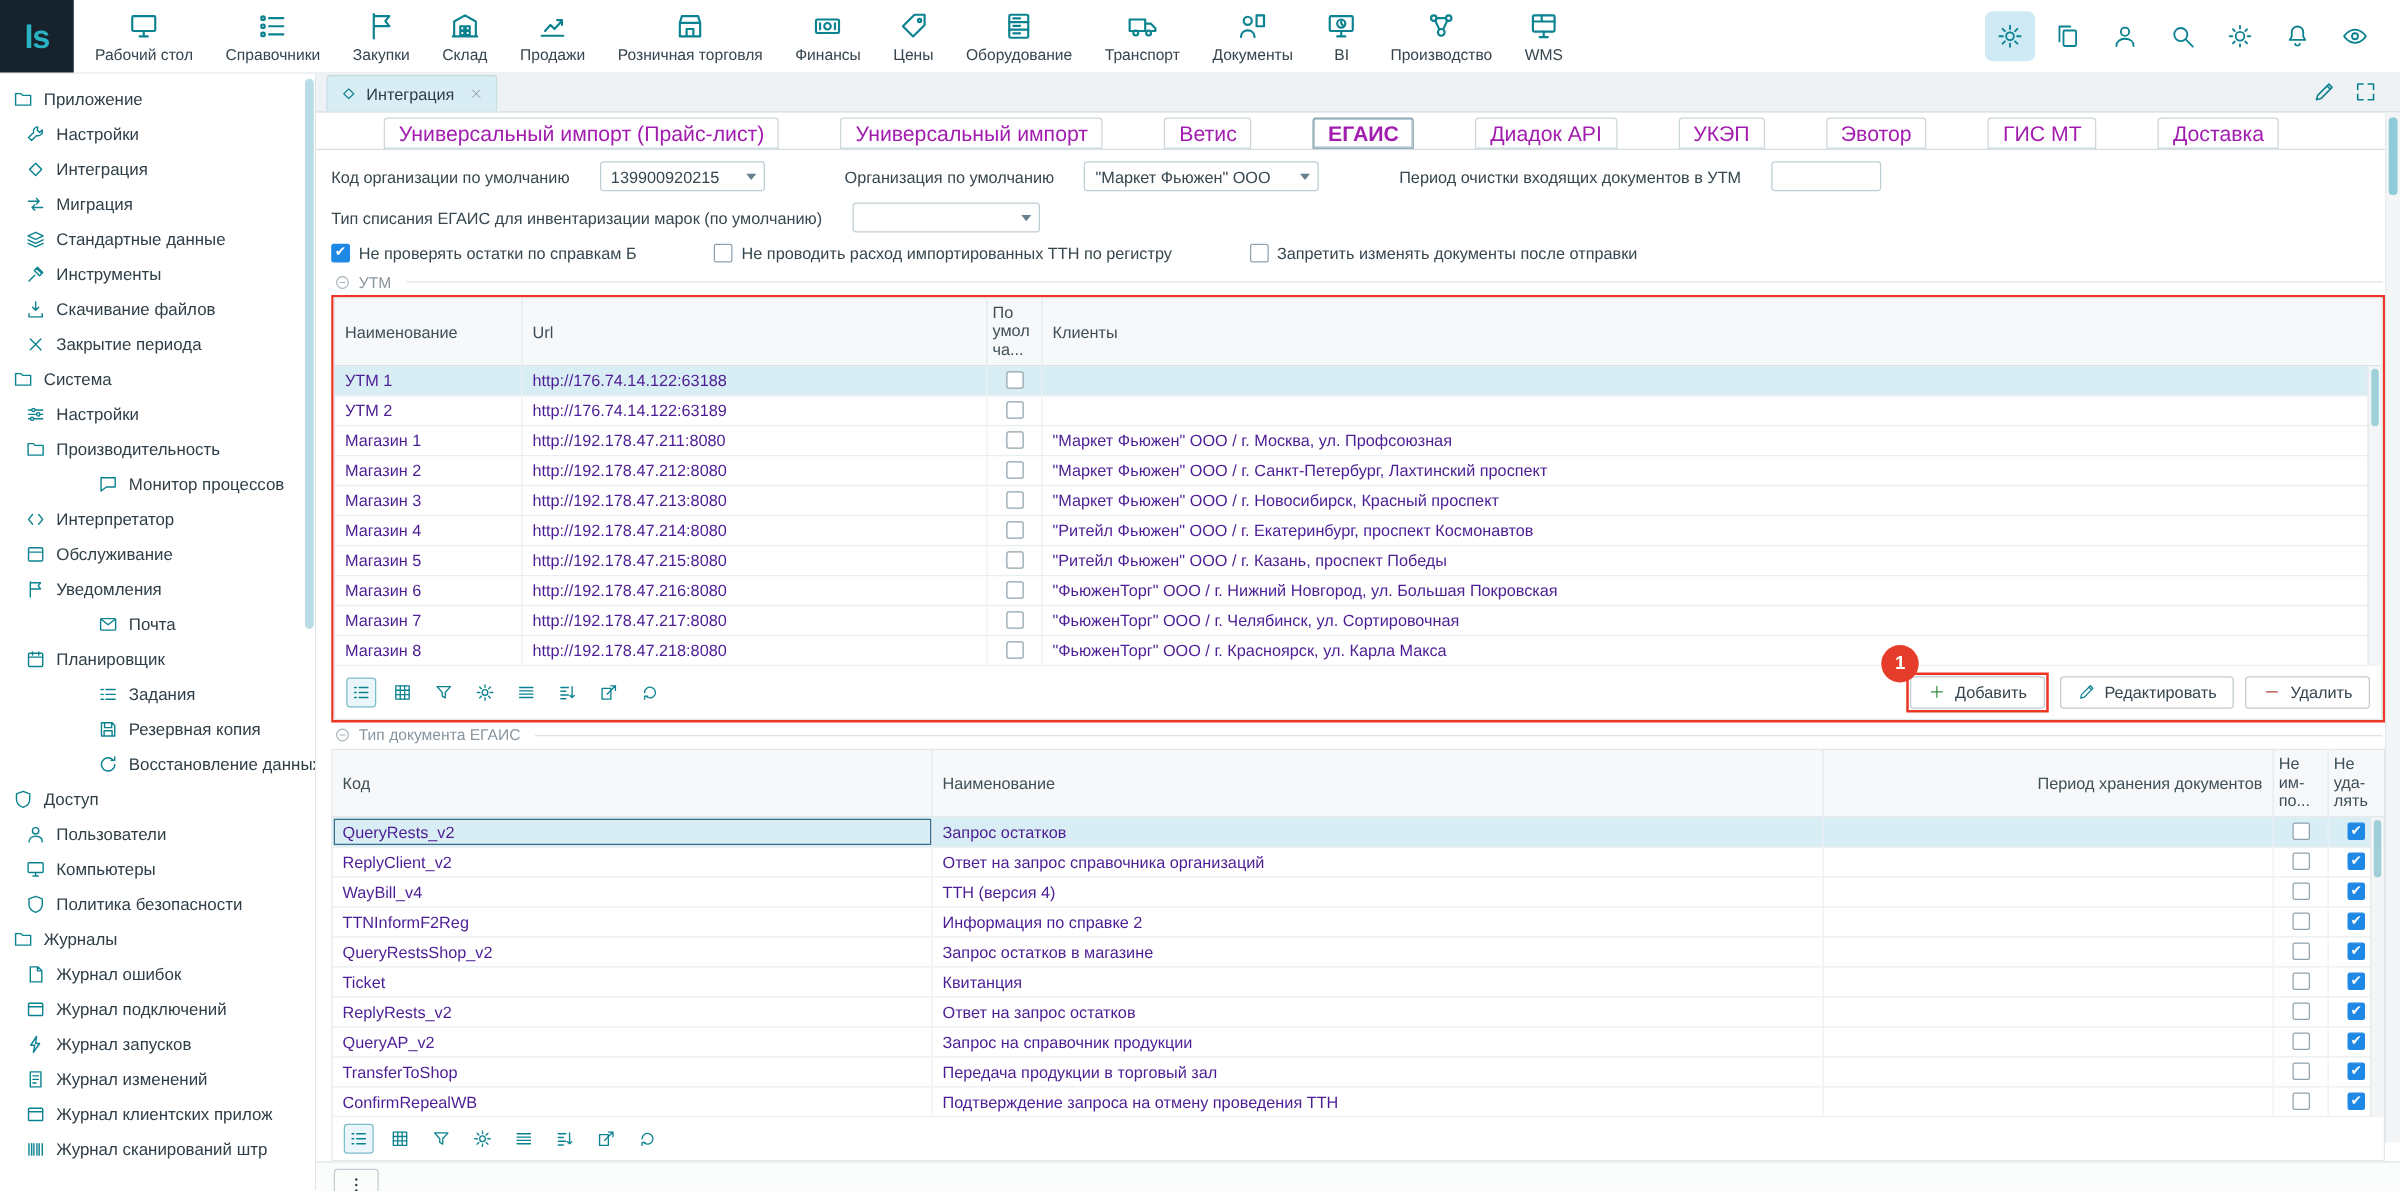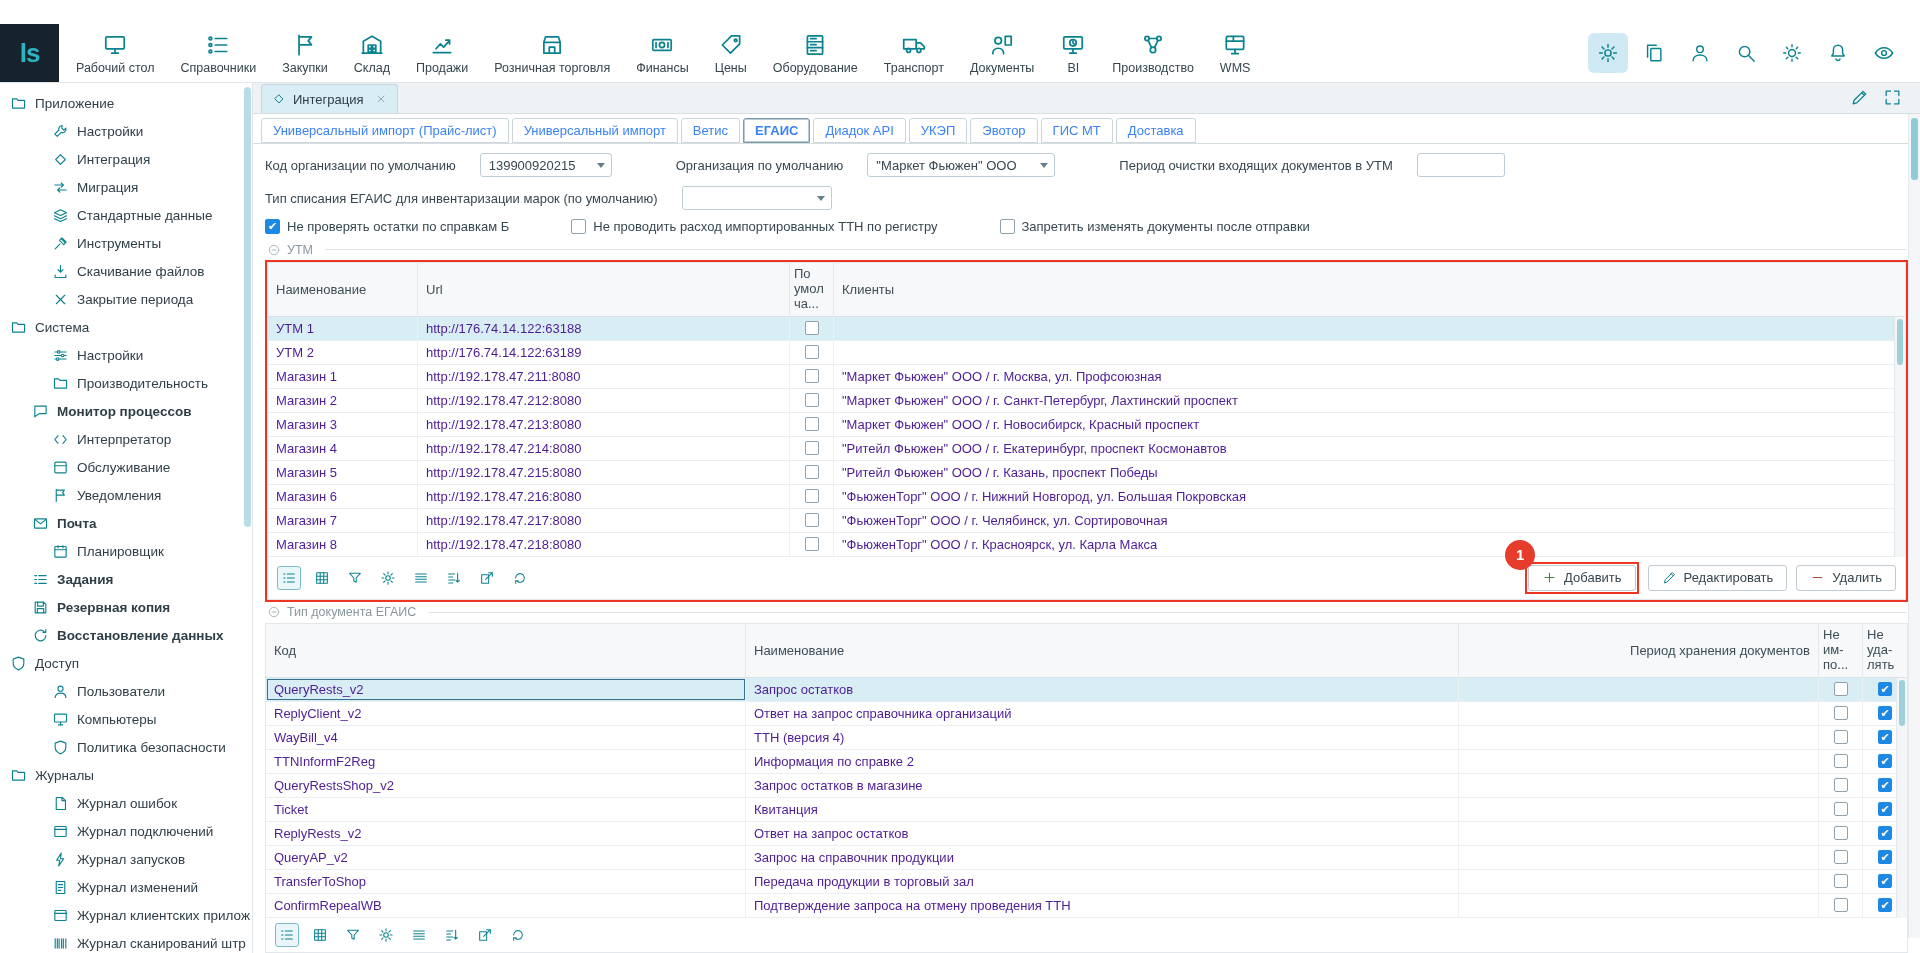--- a/index.html
+++ b/index.html
@@ -5,57 +5,57 @@
   * { box-sizing: border-box; margin: 0; padding: 0; }
   body {
     width: 1920px; height: 953px; overflow: hidden;
     font-family: "Liberation Sans", sans-serif;
     background: #fff; color: #37474f; font-size: 13px;
   }
   svg { display:block; width:100%; height:100%; fill:none; stroke:currentColor;
         stroke-width:1.6; stroke-linecap:round; stroke-linejoin:round; }
 
   
-  .topbar { height:59px; display:flex; align-items:stretch; border-bottom:1px solid #dfe5e8; background:#fff;margin-top:24px; }
+  .topbar { height:59px; display:flex; align-items:stretch; border-bottom:1px solid #dfe5e8; background:#fff; }
   .logo { width:59px; flex:none; background:#17232c; color:#2ab4c3; display:flex; align-items:center; justify-content:center;
           font-size:26px; font-weight:bold; letter-spacing:-1px; }
   .tb-items { display:flex; flex:1; padding:0 4px; align-items:stretch; overflow:hidden; }
   .tb-item { display:flex; flex-direction:column; align-items:center; justify-content:center; gap:3px; padding:4px 13px; cursor:pointer; }
   .tb-item .ticon { width:26px; height:26px; color:#0b8290; }
   .tb-item .tlabel { font-size:12.5px; color:#36454d; white-space:nowrap; }
   .tb-right { display:flex; align-items:center; gap:6px; padding-right:16px; flex:none; }
   .ricon { width:40px; height:40px; padding:9px; color:#0b8290; border-radius:6px; cursor:pointer; }
   .ricon.active { background:#cfe9f5; }
 
   
   .body { display:flex; height:893px; }
   .sidebar { width:253px; flex:none; border-right:1px solid #dfe5e8; padding-top:6px; position:relative; overflow:hidden; background:#fff; }
   .side-item { height:28px; display:flex; align-items:center; gap:8px; padding-left:10px; font-size:13.5px; color:#2f3e47;
                cursor:pointer; white-space:nowrap; overflow:hidden; }
   .side-item .sicon { width:17px; height:17px; color:#0b8290; flex:none; }
-  .side-item.lvl1 { padding-left:52px; }
-  .side-item.lvl2 { padding-left:32px;font-weight:bold; }
+  .side-item.lvl1 { padding-left:20px; }
+  .side-item.lvl2 { padding-left:78px; }
   .side-scroll { position:absolute; right:1px; top:4px; width:7px; height:440px; background:#b9dde6; border-radius:4px; }
 
   .main { flex:1; min-width:0; display:flex; flex-direction:column; position:relative; background:#fff; }
 
   
   .tabstrip { height:31px; flex:none; background:#eef2f4; display:flex; align-items:flex-end; padding-left:8px;
               border-bottom:1px solid #d7dee2; position:relative; }
   .tab { height:29px; display:flex; align-items:center; gap:7px; background:#d9edf5; border:1px solid #c4d8e0; border-bottom:none;
          padding:0 10px; font-size:13px; color:#2e3d46; border-radius:3px 3px 0 0; cursor:pointer; }
   .tab .tabicon { width:14px; height:14px; color:#0b8290; }
   .tab .tabclose { width:12px; height:12px; color:#8a9aa2; margin-left:4px; }
   .strip-actions { position:absolute; right:18px; top:5px; display:flex; gap:14px; }
   .strip-actions .aicon { width:19px; height:19px; color:#0b8290; cursor:pointer; }
 
   
   .subtabs { height:30px; flex:none; display:flex; gap:3px; padding:4px 6px 0 8px; border-bottom:1px solid #d7dee2; background:#fff; }
-  .subtab { font-size:13px; color:#3b82f6; border:1px solid #ccd6da; background:#fff; padding:3px 11px 4px;
-            border-radius:3px 3px 0 0; white-space:nowrap; cursor:pointer; }
+  .subtab { font-size:17px; color:#a21caf; border:1px solid #ccd6da; background:#fff; padding:3px 11px 4px;
+            border-radius:3px 3px 0 0; white-space:nowrap; cursor:pointer;margin-left:46px; }
   .subtab.active { border-color:#7d99a8; border-width:1px; font-weight:bold; box-shadow:inset 0 0 0 1px #b9ccd6; }
 
   
   .formarea { padding:9px 12px 5px; display:flex; flex-direction:column; gap:9px; flex:none; }
   .frow { display:flex; align-items:center; gap:24px; }
   .fgap { width:16px; flex:none; }
   .select { display:flex; align-items:center; justify-content:space-between; border:1px solid #bfcdd4; border-radius:3px;
             height:24px; padding:0 6px 0 8px; gap:8px; background:#fff; cursor:pointer; }
   .select .caret { width:0; height:0; border-left:4px solid transparent; border-right:4px solid transparent;
                    border-top:5px solid #64808c; flex:none; }

